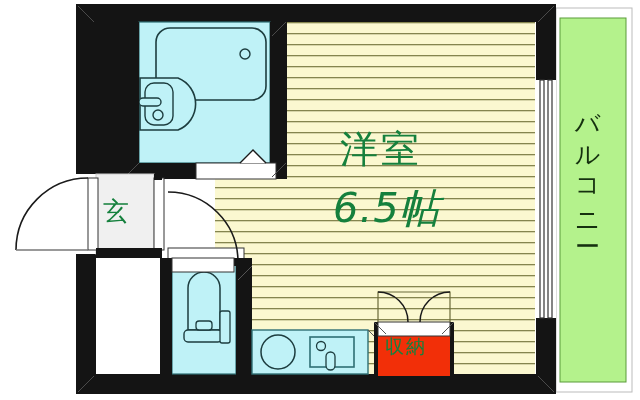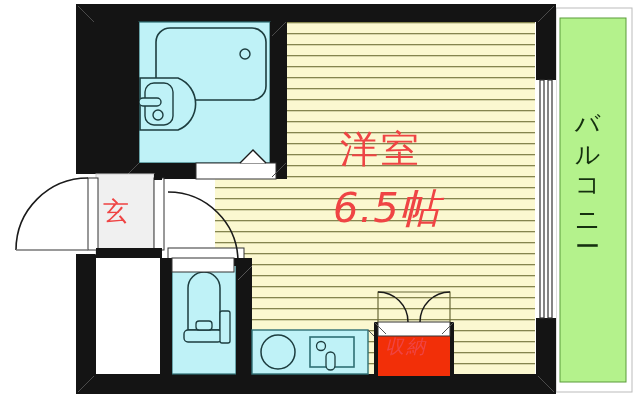--- a/index.html
+++ b/index.html
@@ -16,21 +16,21 @@
     height: 400px;
     background: #ffffff;
     overflow: hidden;
   }
   #plan svg {
     display: block;
   }
   .lbl {
     position: absolute;
     font-family: "DejaVu Sans", "Liberation Sans", sans-serif;
-    color: #ef4444;
+    color: #15803d;
     white-space: nowrap;
     line-height: 1;
     user-select: none;
   }
   #room-name-label {
     left: 340px;
     top: 130px;
     font-size: 38px;
     letter-spacing: 3px;
   }
@@ -44,21 +44,20 @@
   #entrance-label {
     left: 103px;
     top: 198px;
     font-size: 26px;
   }
   #storage-label {
     left: 385px;
     top: 337px;
     font-size: 19px;
     letter-spacing: 2px;
-    font-style: italic;
   }
   #balcony-label {
     left: 575px;
     top: 95px;
     font-size: 25px;
     writing-mode: vertical-rl;
     text-orientation: upright;
     letter-spacing: 6px;
     color: #15300f;
   }

